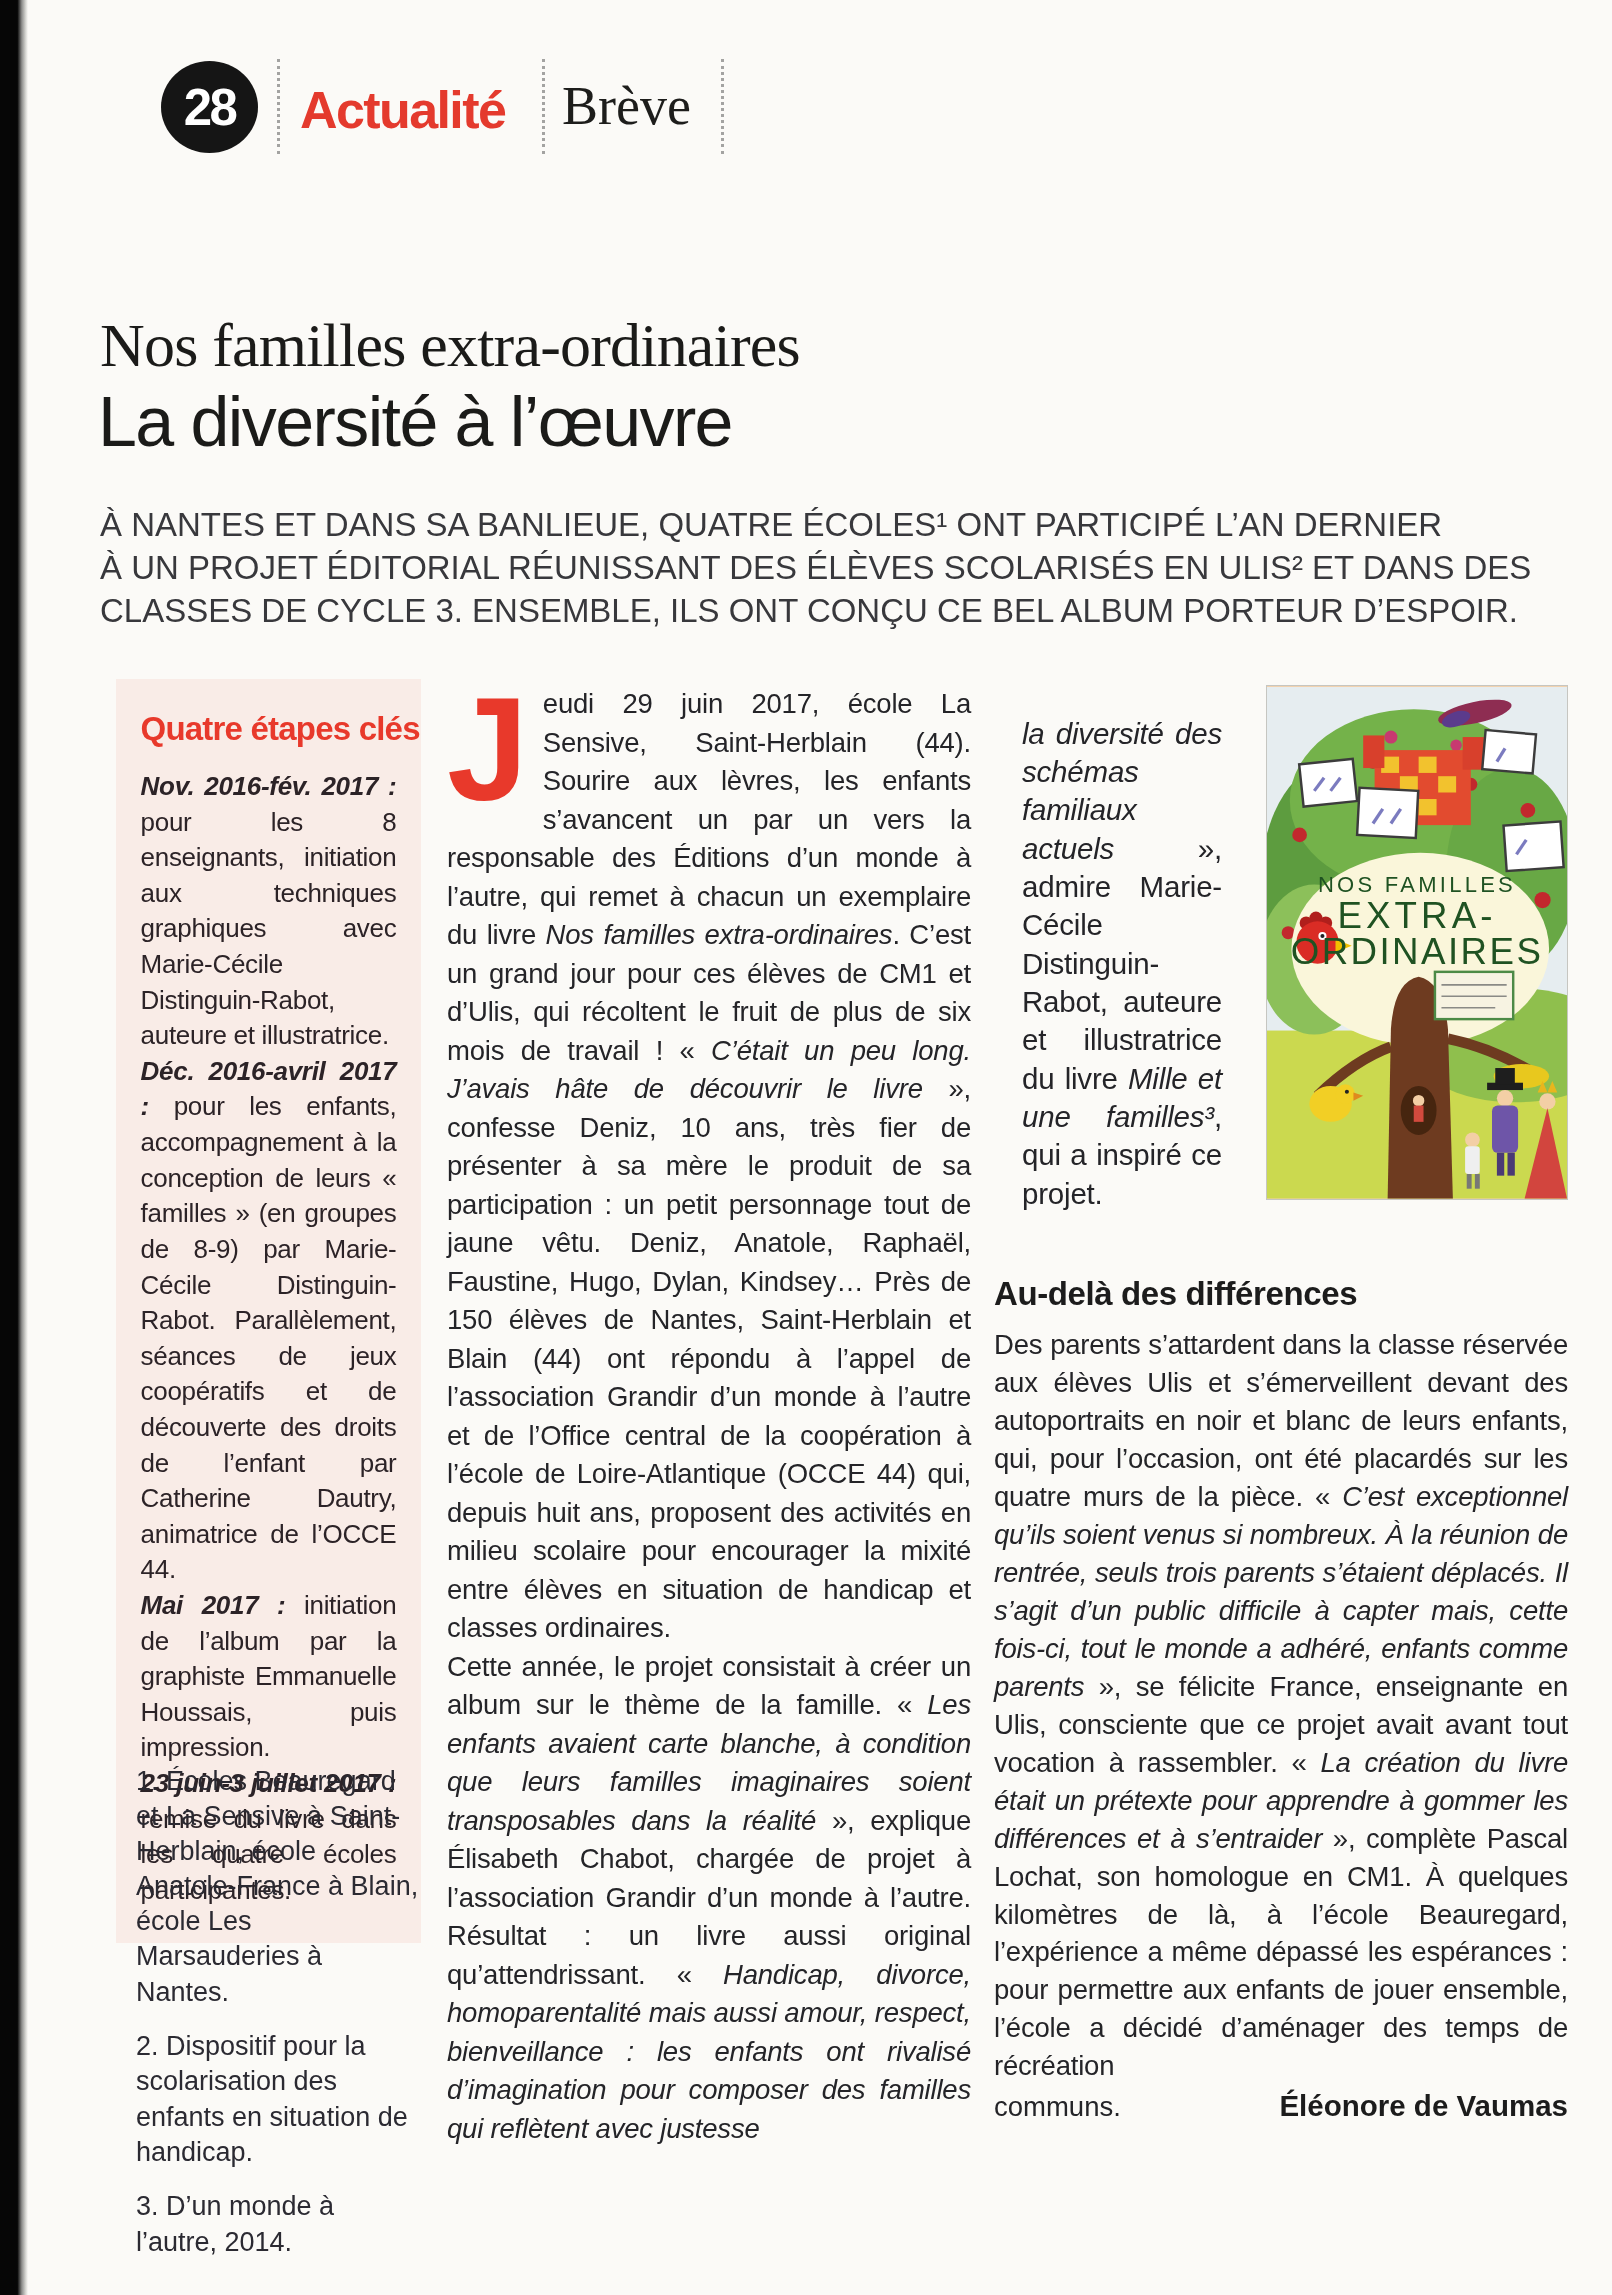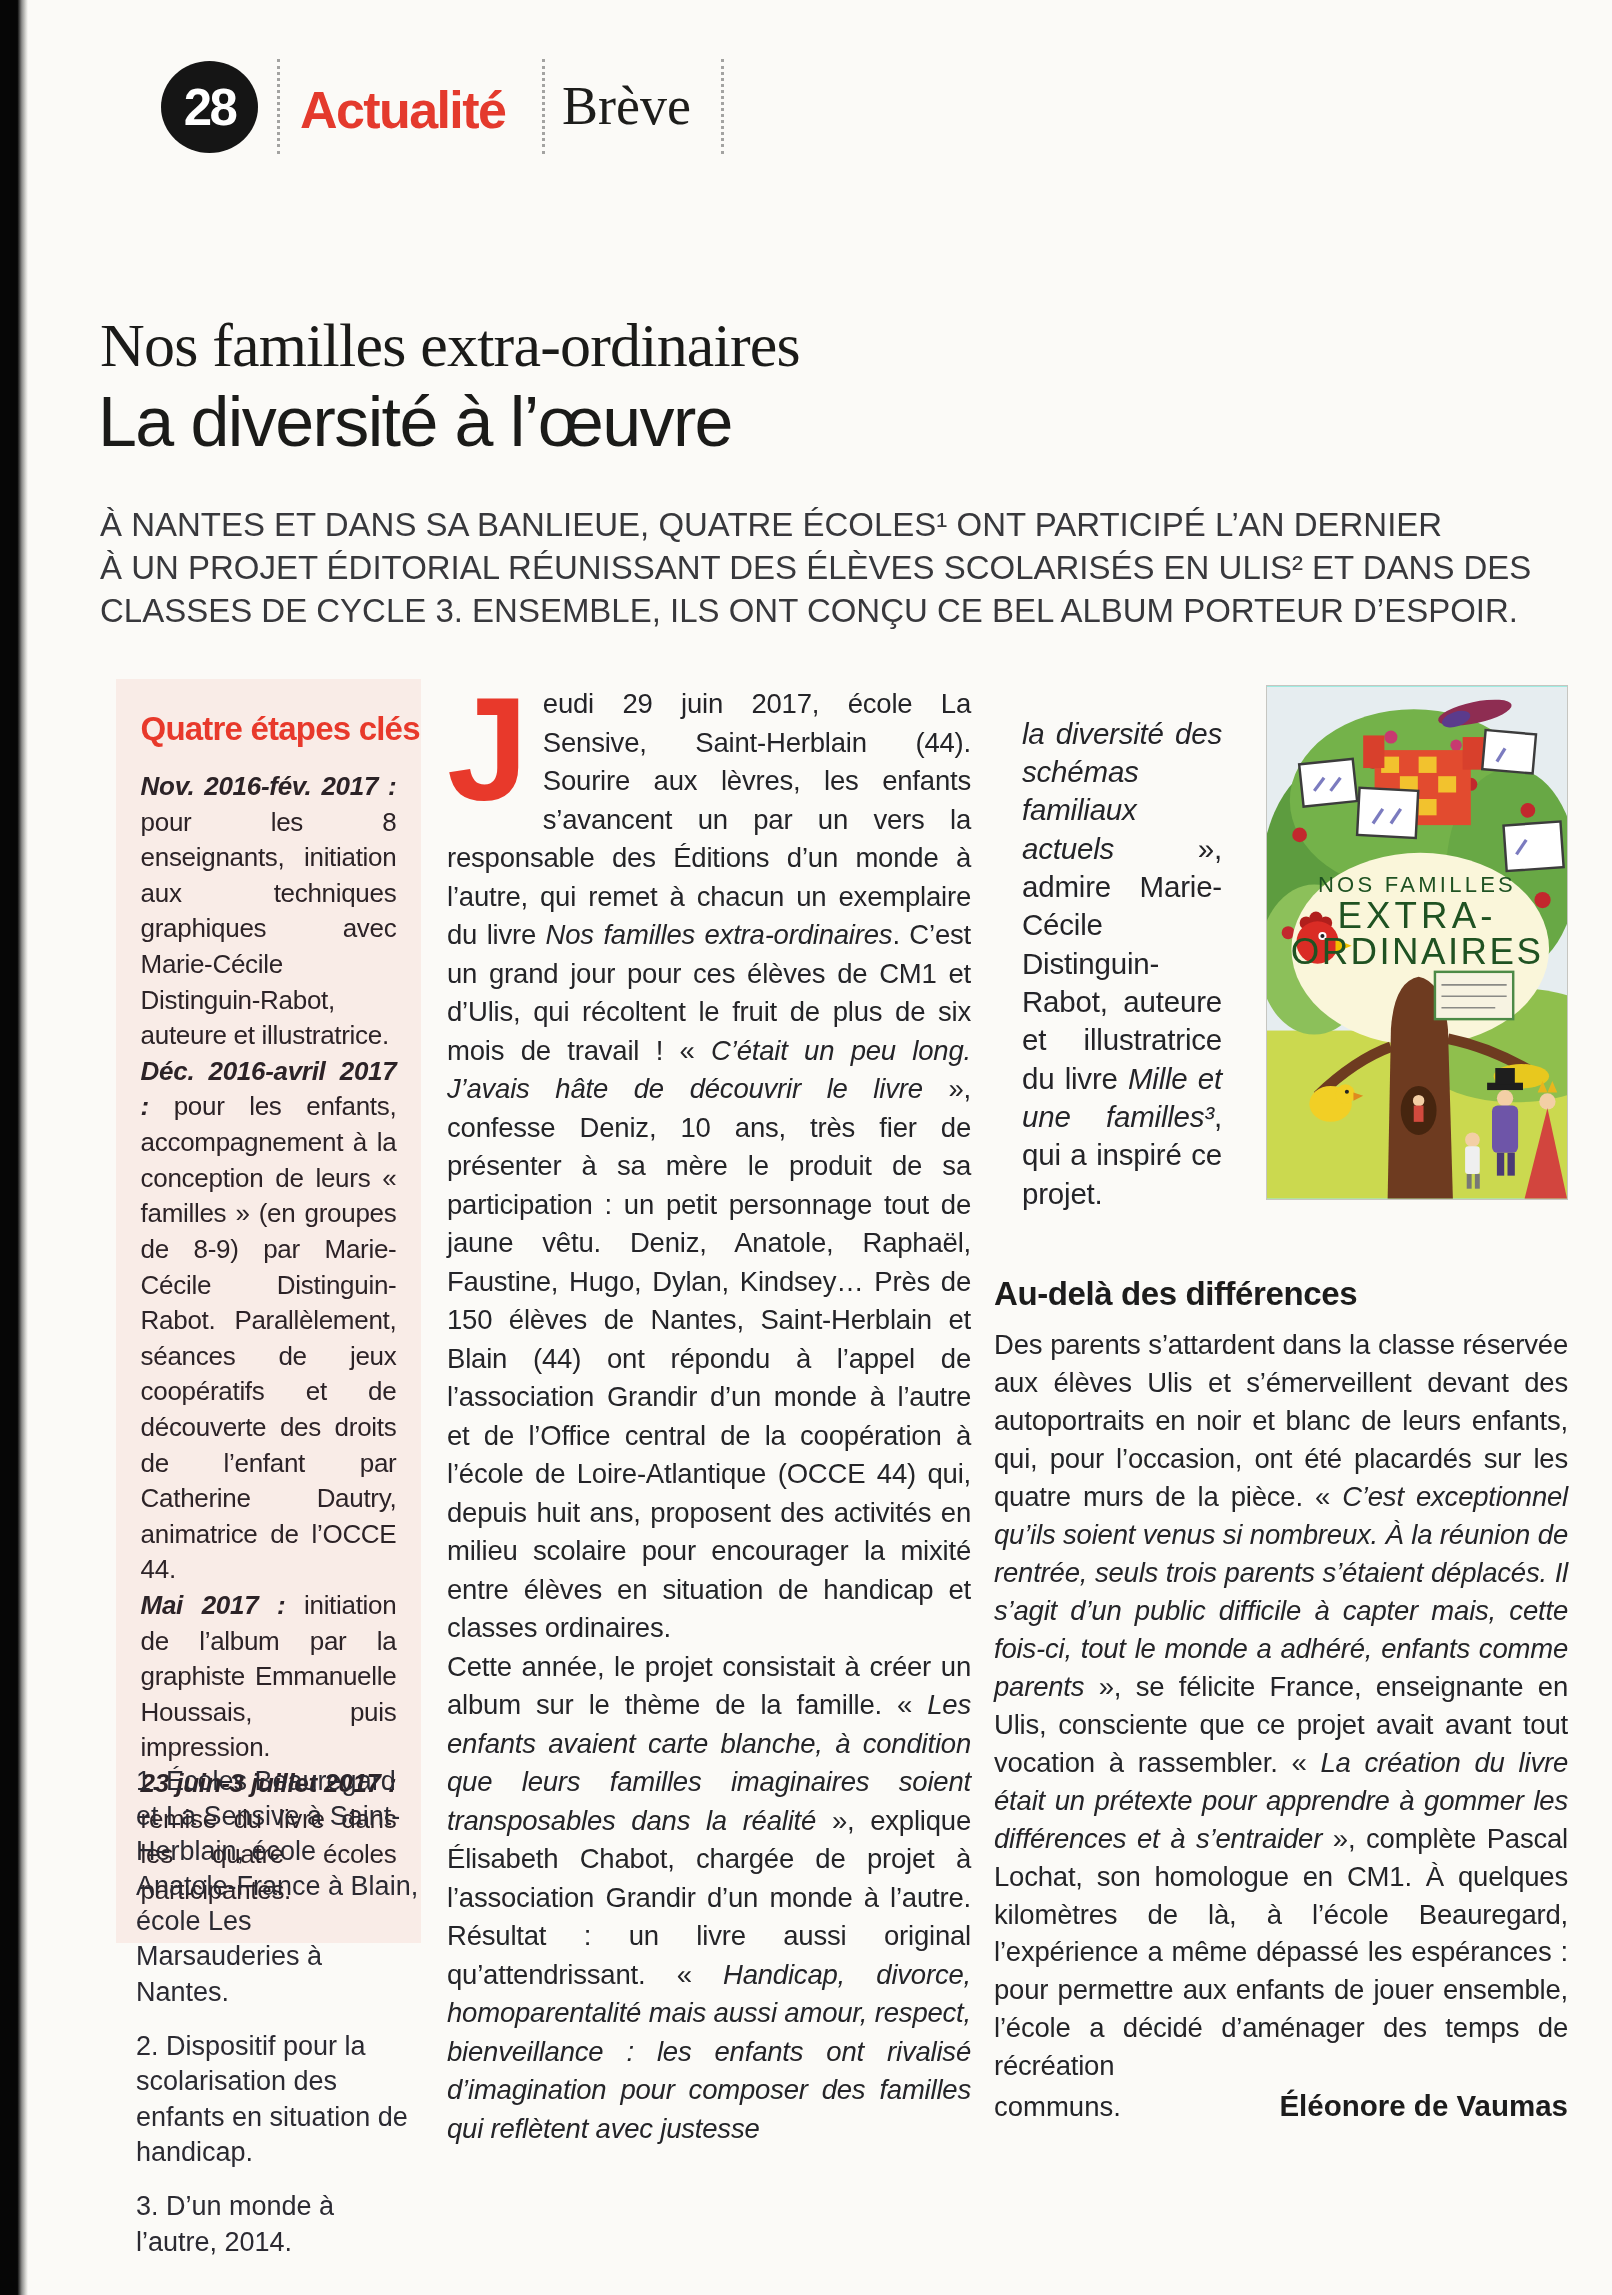--- a/index.html
+++ b/index.html
@@ -41,21 +41,21 @@
   .colmid p{margin:0;}
   .dropcap{float:left;font-size:146px;line-height:.76;font-weight:bold;color:#e8392b;
         margin:9.8px 14.8px 0 0;}
   .it{font-style:italic;}
   
   .colright{position:absolute;left:994px;top:685px;width:574px;}
   .toprow{display:flex;gap:23px;align-items:flex-start;}
   .narrow{width:249px;font-size:29.5px;line-height:1.3;text-align:justify;color:#242428;
         letter-spacing:-0.2px;margin-left:28px;}
   .coverwrap{width:302px;height:515px;border:1.6px solid #c6c6c1;box-sizing:border-box;
-        background:#5eead4;flex-shrink:0;margin-left:21px;}
+        background:#fdba74;flex-shrink:0;margin-left:21px;}
   .coverwrap svg{display:block;width:100%;height:100%;}
   .subhead{margin:33px 0 13px;font-size:33px;font-weight:bold;color:#1c1c1c;letter-spacing:-0.4px;}
   .bodytext{font-size:27.5px;line-height:1.38;text-align:justify;color:#242428;
         letter-spacing:-0.2px;margin:0;}
   .sigline{display:flex;justify-content:space-between;align-items:baseline;font-size:27.5px;
         margin-top:3.3px;}
   .sig{font-weight:bold;font-size:29.5px;color:#1c1c1c;}
   
   .footer{position:absolute;left:100px;top:2200px;font-size:31px;white-space:nowrap;}
   .footer .mag{font-weight:bold;color:#8e2125;}

